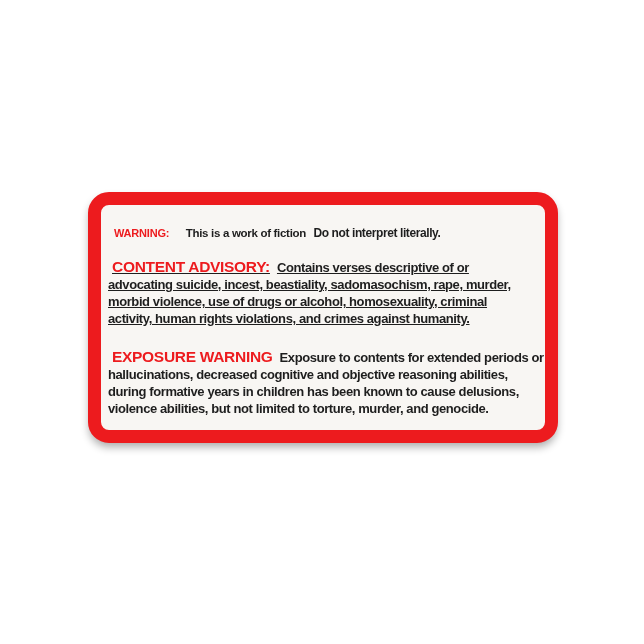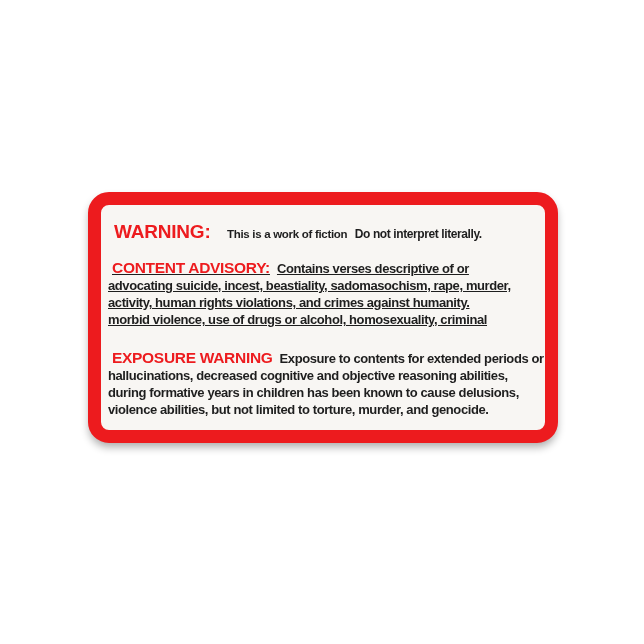--- a/index.html
+++ b/index.html
@@ -32,21 +32,21 @@
     overflow: hidden;
   }
   .line1 {
     margin-left: 13px;
     white-space: nowrap;
     line-height: 21px;
     font-weight: bold;
   }
   .h-warning {
     color: var(--label-red);
-    font-size: 19px;
+    font-size: 11px;
     letter-spacing: -0.2px;
   }
   .t-fiction {
     color: var(--text);
     font-size: 11.5px;
     letter-spacing: -0.3px;
     margin-left: 12px;
     text-align: right;
   }
   .t-literal {
@@ -88,22 +88,22 @@
       <span class="h-warning">WARNING:</span>
       <span class="t-fiction">This is a work of fiction</span>
       <span class="t-literal">Do not interpret literally.</span>
     </div>
 
     <div class="para para-content">
       <div class="pline first">
         <span class="h-red">CONTENT ADVISORY:</span><span>Contains verses descriptive of or</span>
       </div>
       <div class="pline">advocating suicide, incest, beastiality, sadomasochism, rape, murder,</div>
+      <div class="pline">morbid violence, use of drugs or alcohol, homosexuality, criminal</div>
       <div class="pline">activity, human rights violations, and crimes against humanity.</div>
-      <div class="pline">morbid violence, use of drugs or alcohol, homosexuality, criminal</div>
     </div>
 
     <div class="para para-exposure">
       <div class="pline first">
         <span class="h-red">EXPOSURE WARNING</span><span>Exposure to contents for extended periods or</span>
       </div>
       <div class="pline">hallucinations, decreased cognitive and objective reasoning abilities,</div>
       <div class="pline">during formative years in children has been known to cause delusions,</div>
       <div class="pline">violence abilities, but not limited to torture, murder, and genocide.</div>
     </div>

